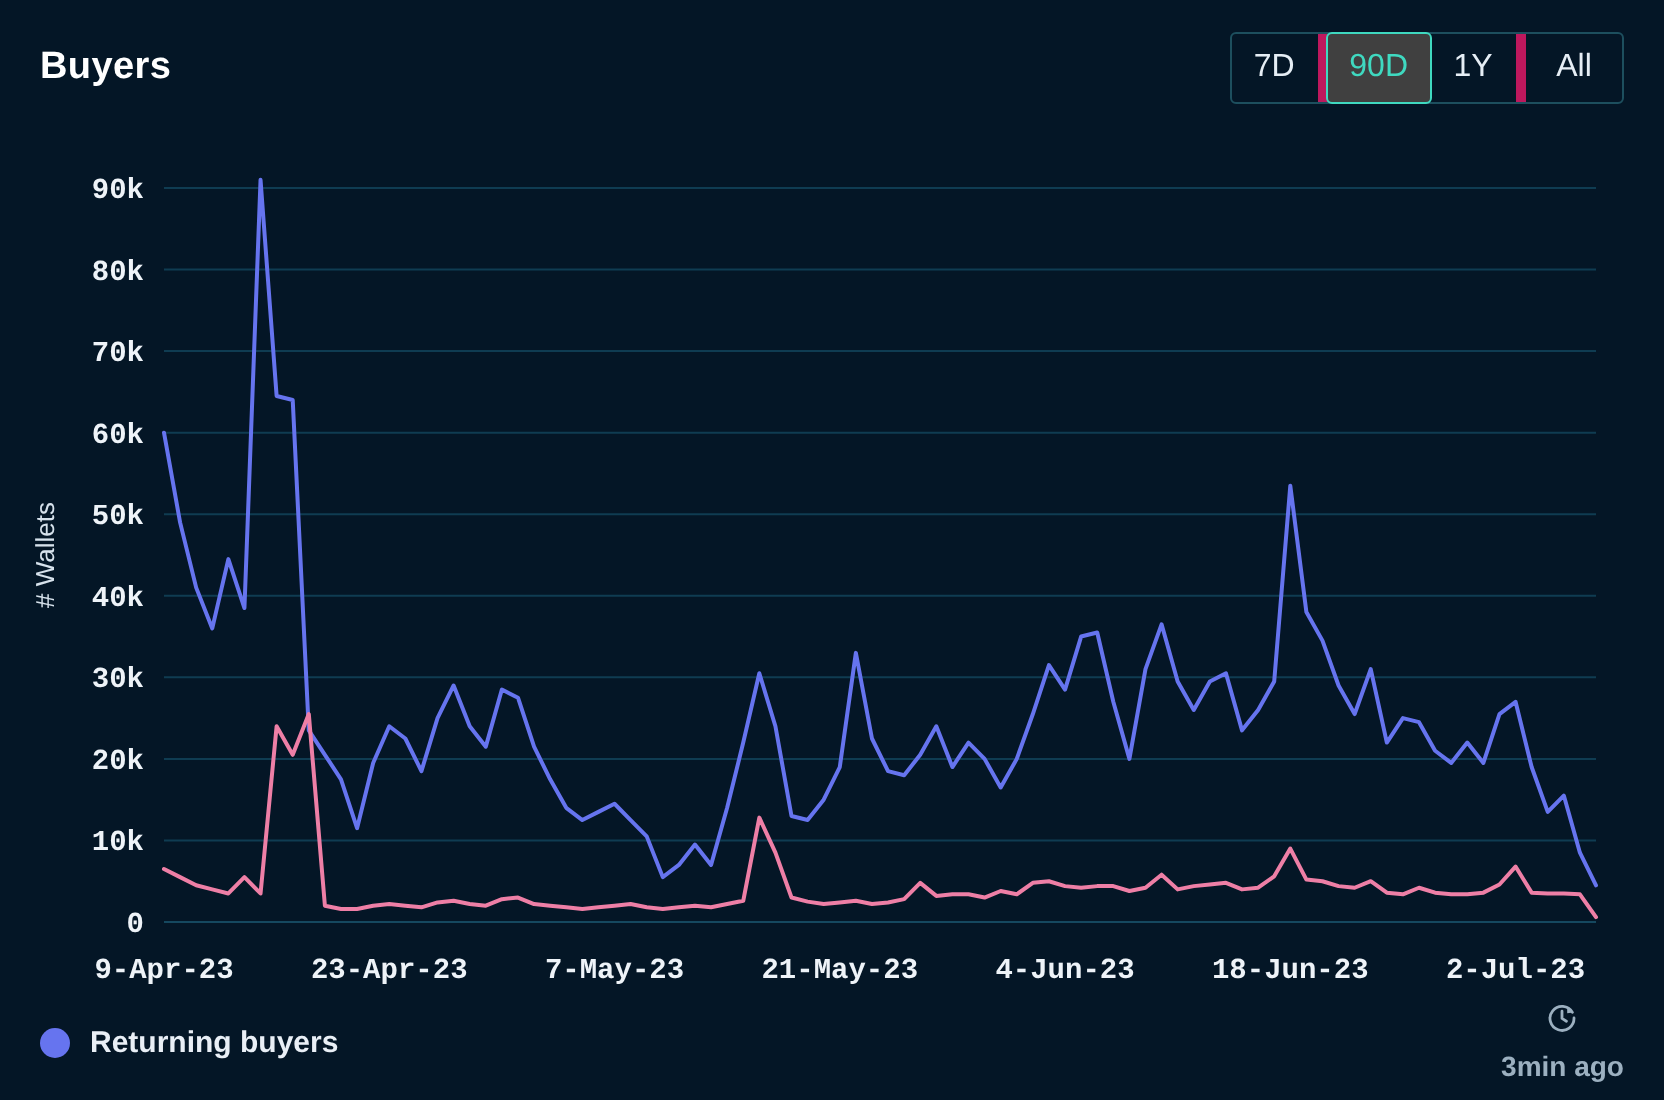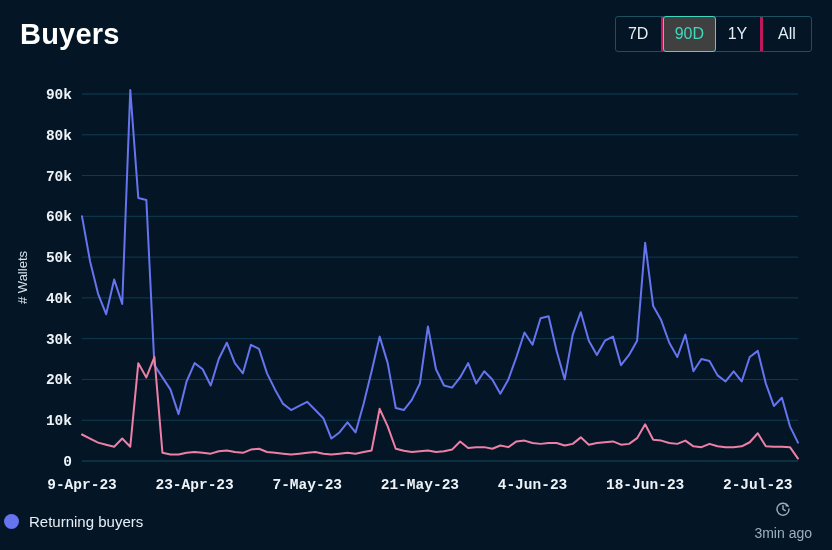--- a/index.html
+++ b/index.html
@@ -26,42 +26,42 @@
     position: absolute;
     top: 0; left: 0; right: 0;
     height: 68px;
     display: flex;
     align-items: center;
     justify-content: space-between;
     padding: 0 20px;
     box-sizing: border-box;
   }
   .title {
-    font-size: 29px;
+    font-size: 19px;
     font-weight: bold;
     color: #ffffff;
     letter-spacing: 0.2px;
   }
   .range-group {
     display: flex;
     border: 1px solid #1d4f5e;
     border-radius: 3px;
     overflow: visible;
     height: 34px;
     position: relative;
   }
   .range-btn {
     display: flex;
     align-items: center;
     justify-content: center;
     min-width: 48px;
     padding: 0 11px;
     font-size: 16px;
     color: #e6eef5;
-    border-right: 3px solid #be185d;
+    border-right: 5px solid #be185d;
     background: transparent;
     cursor: pointer;
     box-sizing: border-box;
     position: relative;
   }
   .range-btn:last-child { border-right: none; }
   .range-btn.active {
     color: #3fd9c0;
     border: 1px solid #3fd9c0;
     border-radius: 3px;
@@ -110,22 +110,23 @@
 
   
   .footer {
     position: absolute;
     left: 0; right: 0;
     bottom: 0;
     height: 52px;
     display: flex;
     align-items: center;
     justify-content: space-between;
-    padding: 0 20px 6px 4px;
+    padding: 0 20px 6px 20px;
     box-sizing: border-box;
+    font-weight: bold;
   }
   .legend {
     display: flex;
     align-items: center;
     gap: 26px;
   }
   .legend-item {
     display: flex;
     align-items: center;
     gap: 10px;

